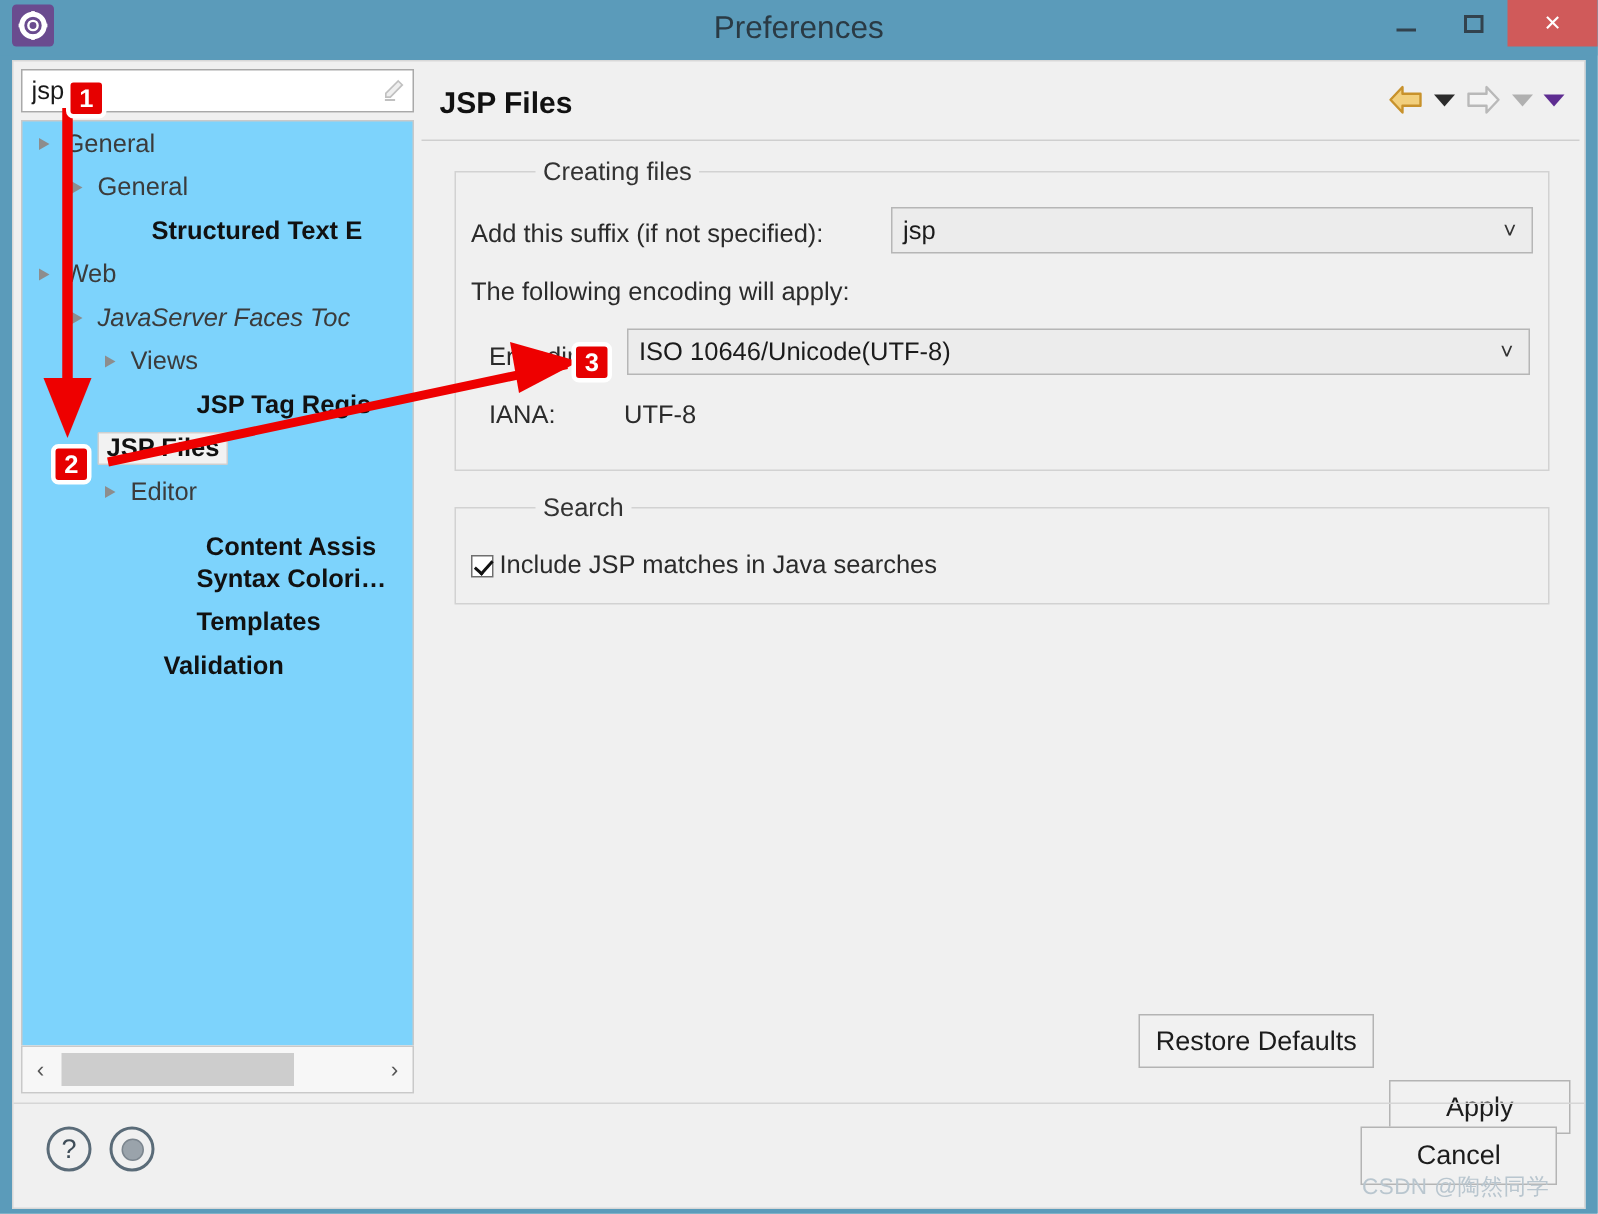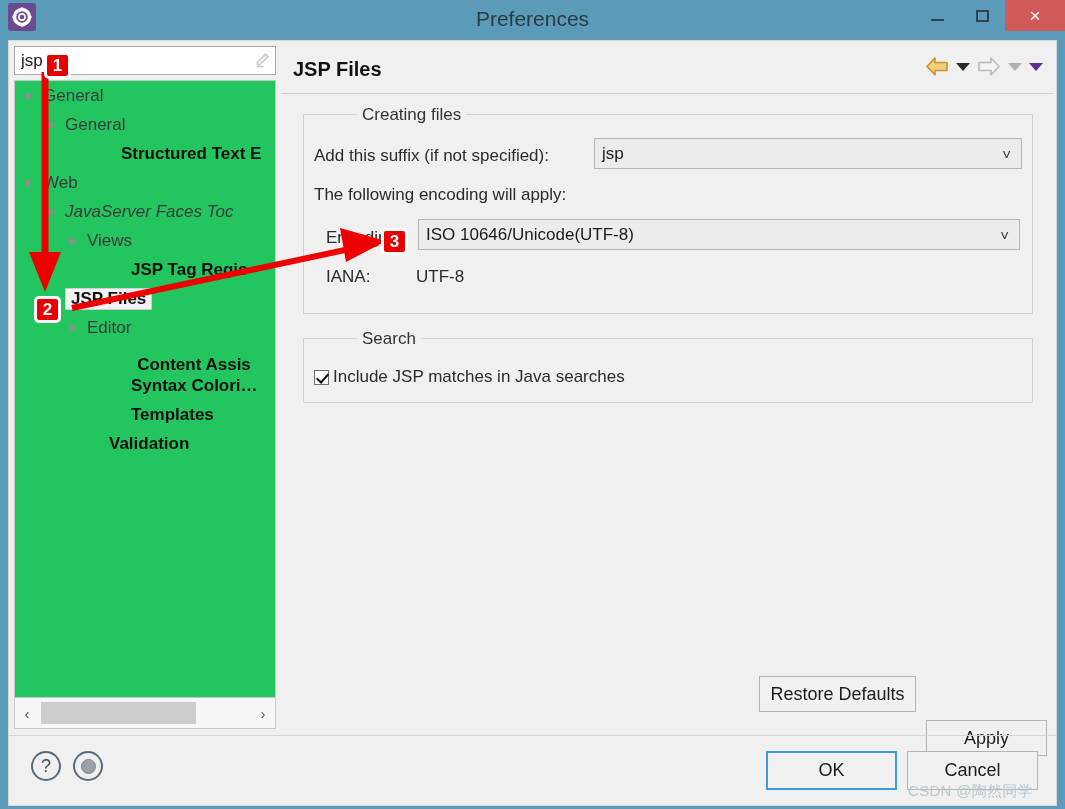--- a/index.html
+++ b/index.html
@@ -87,21 +87,21 @@
   }
   #filter-clear {
     width: 26px; height: 27px;
     display: flex; align-items: center; justify-content: center;
     opacity: .55;
   }
 
   #tree {
     position: absolute; left: 0; top: 34px;
     width: 262px; height: 617px;
-    background: #22c55e;
+    background: #7dd3fc;
     border: 1px solid #c9c9c9;
     border-bottom: none;
     overflow: hidden;
   }
   .tree-row {
     position: relative;
     height: 29px;
     display: flex; align-items: center;
     white-space: nowrap;
     font-size: 17px;
@@ -380,21 +380,21 @@
 
       <div id="tree">
           <div class="tree-row" style="padding-left: 10px;">
             <span class="arrow expanded"></span>
             <span class="tree-label">General</span>
           </div>
           <div class="tree-row" style="padding-left: 32px;">
             <span class="arrow expanded"></span>
             <span class="tree-label">General</span>
           </div>
-          <div class="tree-row bold" style="padding-left: 88px;">
+          <div class="tree-row bold" style="padding-left: 68px;">
             <span class="arrow blank"></span>
             <span class="tree-label">Structured Text E</span>
           </div>
           <div class="tree-row" style="padding-left: 10px;">
             <span class="arrow expanded"></span>
             <span class="tree-label">Web</span>
           </div>
           <div class="tree-row" style="padding-left: 32px; font-style: italic;">
             <span class="arrow expanded"></span>
             <span class="tree-label">JavaServer Faces Toc</span>
@@ -496,21 +496,20 @@
 
       <div class="pbtn" id="btn-restore">Restore Defaults</div>
       <div class="pbtn" id="btn-apply">Apply</div>
     </div>
 
     <div id="footer">
       <div class="circ-icon" id="icon-help">?</div>
       <div class="circ-icon" id="icon-restore-state">
         <span class="inner"></span>
       </div>
-      <div id="btn-ok">OK</div>
       <div id="btn-cancel">Cancel</div>
     </div>
   </div>
 
   <div id="watermark">CSDN @陶然同学</div>
 
   <div id="annotations">
     <svg width="1065" height="809" style="position:absolute;left:0;top:0;">
 
       <line x1="45" y1="72" x2="45" y2="258" stroke="#ee0000" stroke-width="7"></line>

